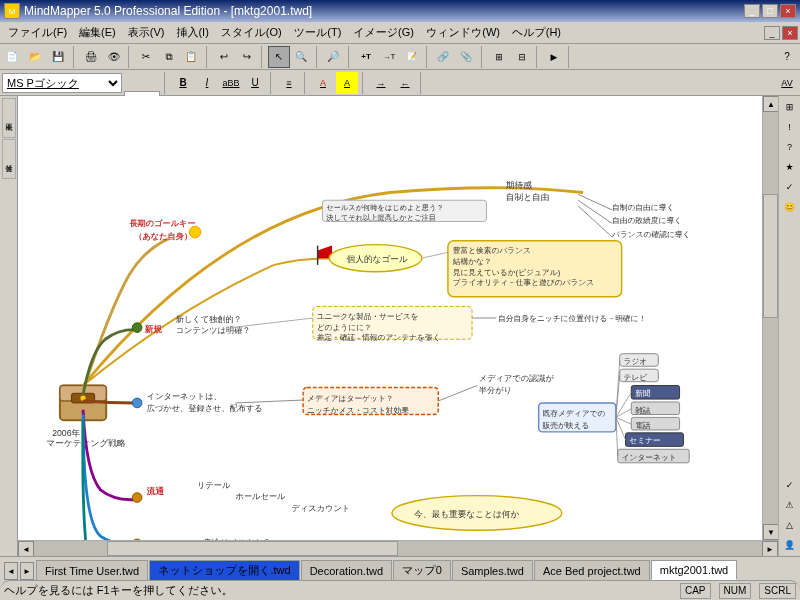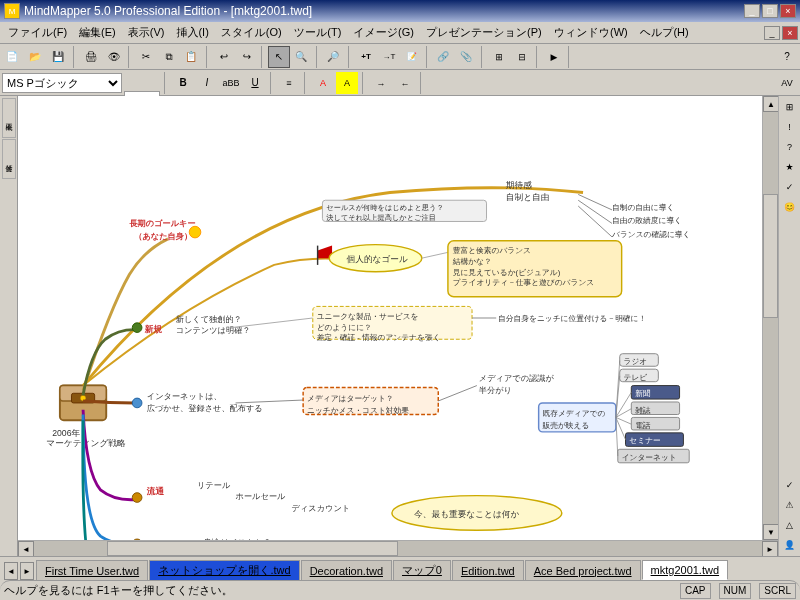--- a/index.html
+++ b/index.html
@@ -64,20 +64,21 @@
 
     
     #font-toolbar {
       background: #d4d0c8;
       height: 26px;
       display: flex;
       align-items: center;
       padding: 1px 2px;
       border-bottom: 1px solid #999;
       gap: 2px;
+      text-decoration: underline;
     }
     .font-select {
       height: 20px;
       font-size: 11px;
       border: 1px solid #999;
       background: white;
     }
     .font-size-select {
       width: 36px;
       height: 20px;
@@ -149,21 +150,20 @@
       padding: 8px 8px;
       font-size: 11px;
       background: #c8c4bc;
       border: 1px solid #999;
       border-bottom: none;
       cursor: pointer;
       display: flex;
       align-items: center;
       white-space: nowrap;
       margin-right: 1px;
-      text-decoration: underline;
     }
     .tab.active {
       background: white;
       border-bottom: 1px solid white;
       z-index: 10;
     }
     .tab-nav-btn {
       width: 14px; height: 18px;
       font-size: 8px;
       background: #d4d0c8;
@@ -269,21 +269,20 @@
   </div>
 
   <div id="menubar">
     <div class="menu-item">ファイル(F)</div>
     <div class="menu-item">編集(E)</div>
     <div class="menu-item">表示(V)</div>
     <div class="menu-item">挿入(I)</div>
     <div class="menu-item">スタイル(O)</div>
     <div class="menu-item">ツール(T)</div>
     <div class="menu-item">イメージ(G)</div>
-    <div class="menu-item">プレゼンテーション(P)</div>
     <div class="menu-item">ウィンドウ(W)</div>
     <div class="menu-item">ヘルプ(H)</div>
     <div style="flex:1;"></div>
     <div class="titlebar-btn" style="margin-right:2px;">_</div>
     <div class="titlebar-btn" style="background:#c04040;color:white;">×</div>
   </div>
 
   <div class="toolbar">
 
     <div class="tb-btn" title="新規">📄</div>
@@ -536,21 +535,21 @@
     </div>
   </div>
 
   <div id="tabbar">
     <div class="tab-nav-btn">◄</div>
     <div class="tab-nav-btn">►</div>
     <div class="tab">First Time User.twd</div>
     <div class="tab" style="background:#1d4ed8;">ネットショップを開く.twd</div>
     <div class="tab">Decoration.twd</div>
     <div class="tab">マップ0</div>
-    <div class="tab">Edition.twd</div>
+    <div class="tab">Samples.twd</div>
     <div class="tab">Ace Bed project.twd</div>
     <div class="tab active">mktg2001.twd</div>
   </div>
 
   <div id="statusbar">
     <span>ヘルプを見るには F1キーを押してください。</span>
     <div class="status-section">
       <div class="status-indicator">CAP</div>
       <div class="status-indicator">NUM</div>
       <div class="status-indicator">SCRL</div>

